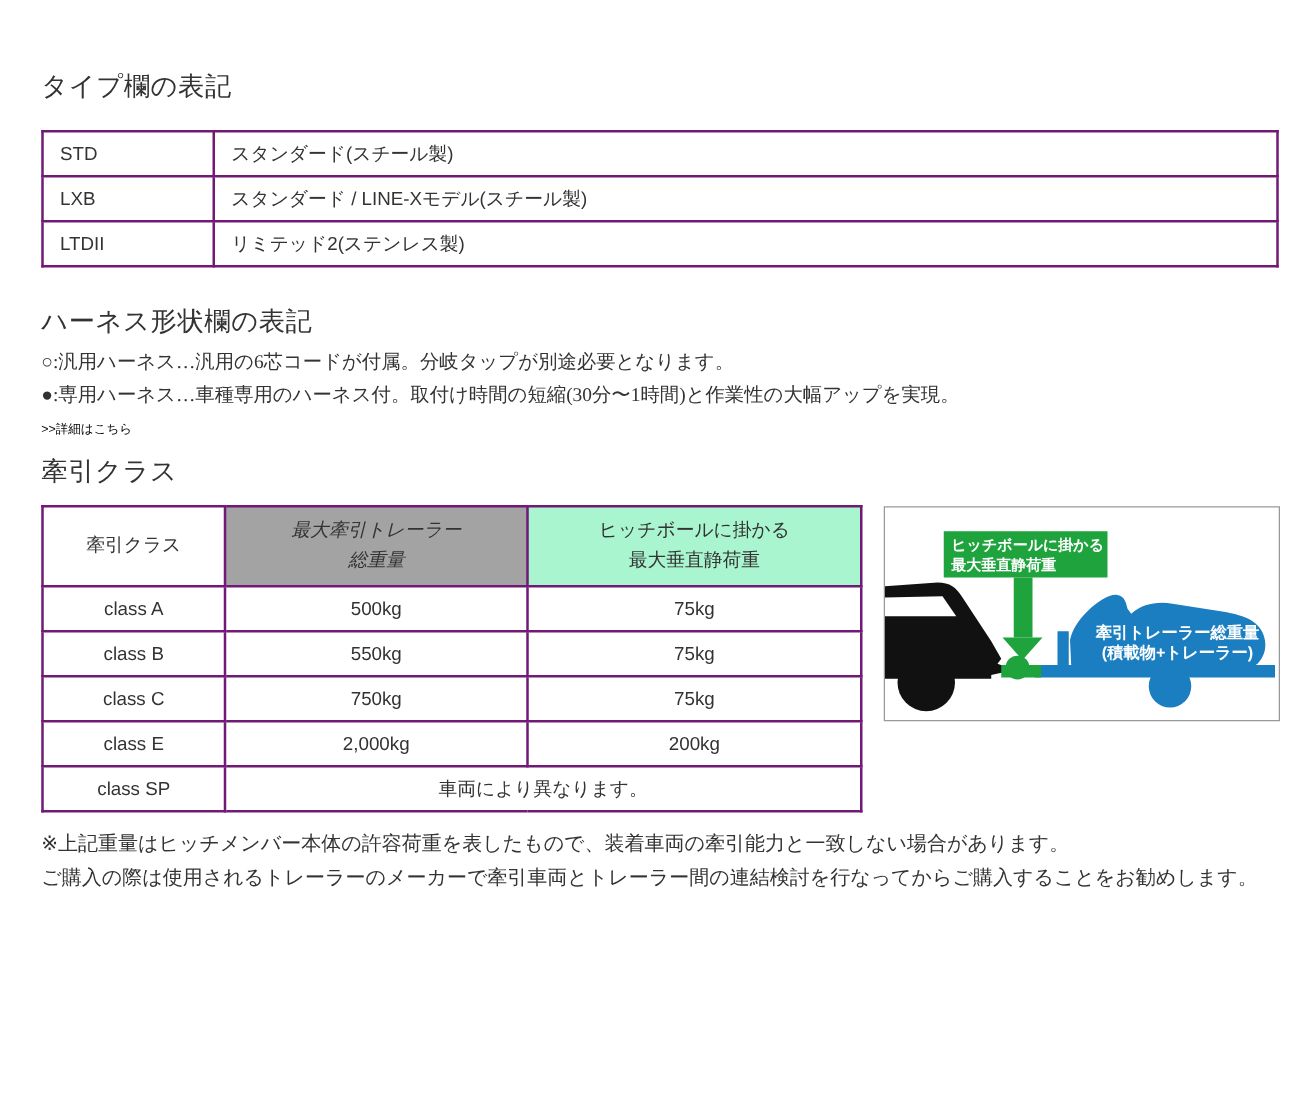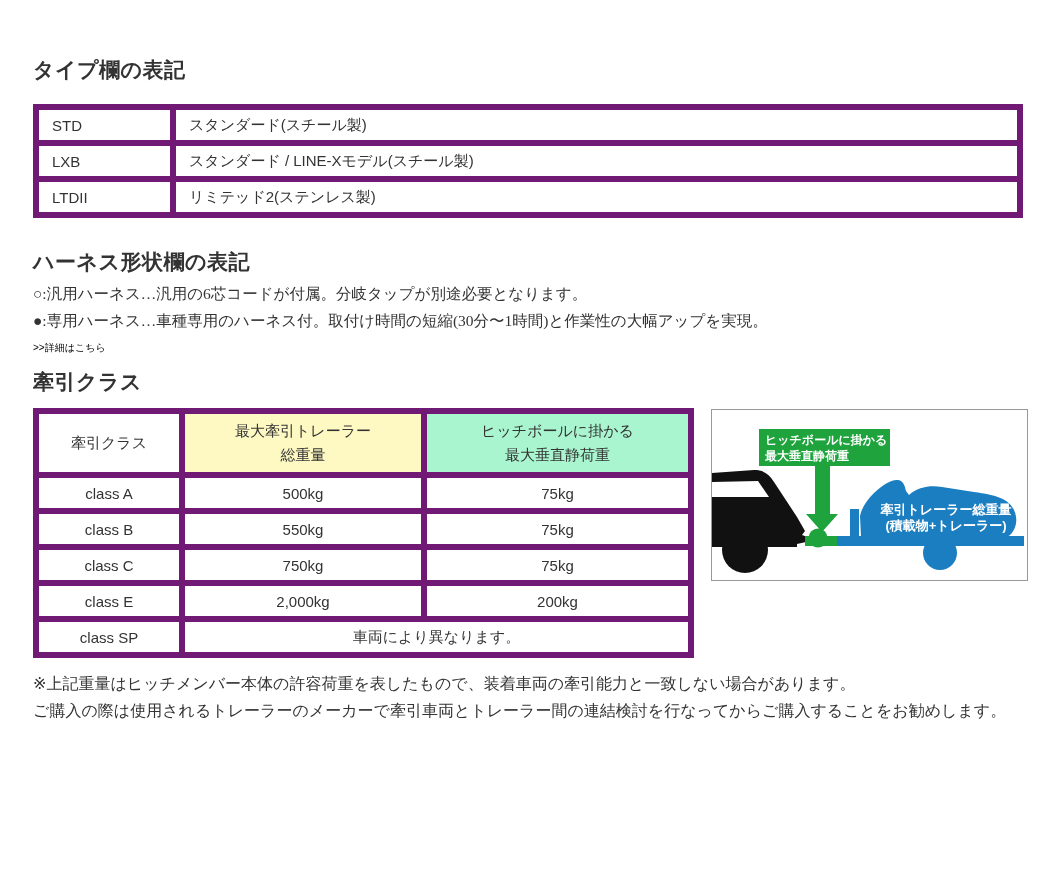--- a/index.html
+++ b/index.html
@@ -6,45 +6,45 @@
   html, body { background: #ffffff; }
   body {
     width: 1051px; height: 879px;
     font-family: "Liberation Sans", "DejaVu Sans", sans-serif;
     color: #333333;
     overflow: hidden;
   }
   .page { padding: 57px 28px 0 33px; }
 
   h2.sec-title {
-    font-size: 21px; font-weight: bold; color: #333333;
+    font-size: 21px; font-weight: normal; color: #333333;
     line-height: 26px; letter-spacing: 0.5px;
   }
   #title-type { margin-bottom: 21px; }
   #title-harness { margin-top: 31px; margin-bottom: 5px; }
   #title-class { margin-top: 8px; margin-bottom: 13px; }
 
   table { border-collapse: collapse; }
-  table, th, td { border: 6px solid #701a75; }
+  table, th, td { border: 2px solid #701a75; }
 
   
   .type-table { width: 990px; table-layout: fixed; }
   .type-table td { height: 36px; font-size: 15px; padding: 2px 4px 2px 13px; vertical-align: middle; }
   .type-table .col-code { width: 137px; }
 
   
   .tow-wrap { display: flex; align-items: flex-start; }
   .tow-table { width: 655px; table-layout: fixed; }
   .tow-table th, .tow-table td { text-align: center; vertical-align: middle; font-size: 15px; font-weight: normal; }
   .tow-table th { height: 64px; line-height: 24px; }
   .tow-table td { height: 36px; }
   .tow-table .col-class { width: 146px; }
   .tow-table .col-weight { width: 242px; }
   .tow-table .col-load { width: 267px; }
-  .th-blue  { background: #fef9c3; }
+  .th-blue  { background: #a3a3a3; font-style: italic; }
   .th-green { background: #a9f5cf; }
   .th-line { display: block; }
 
   
   .illu-box {
     margin-left: 17px; margin-top: 1px;
     width: 317px; height: 172px;
     border: 1px solid #999999;
     background: #ffffff;
   }

